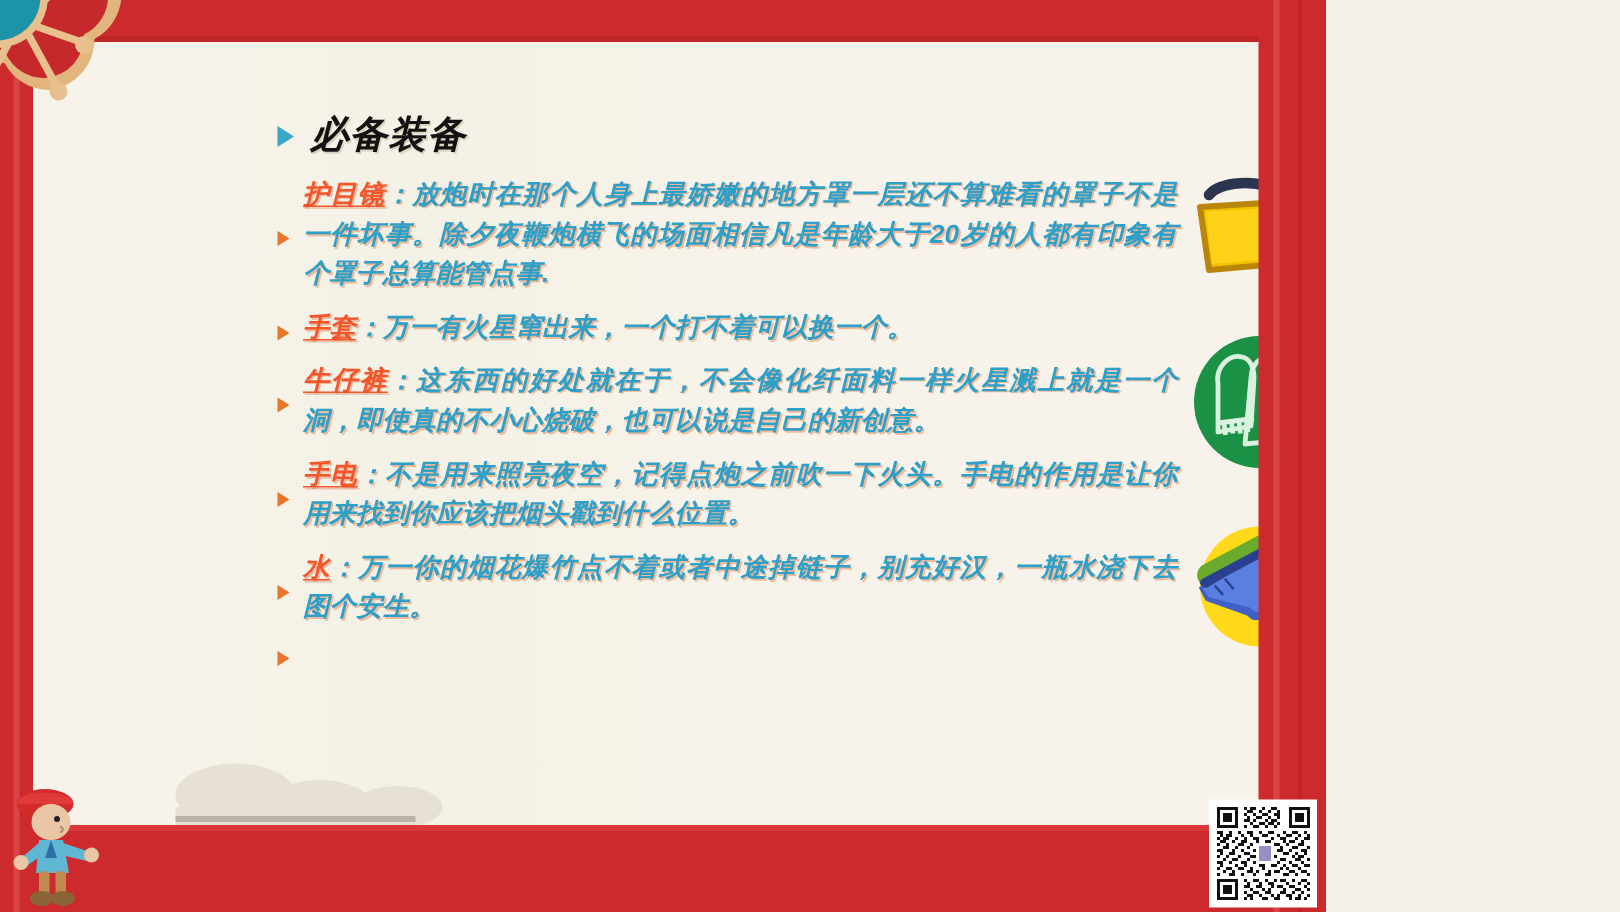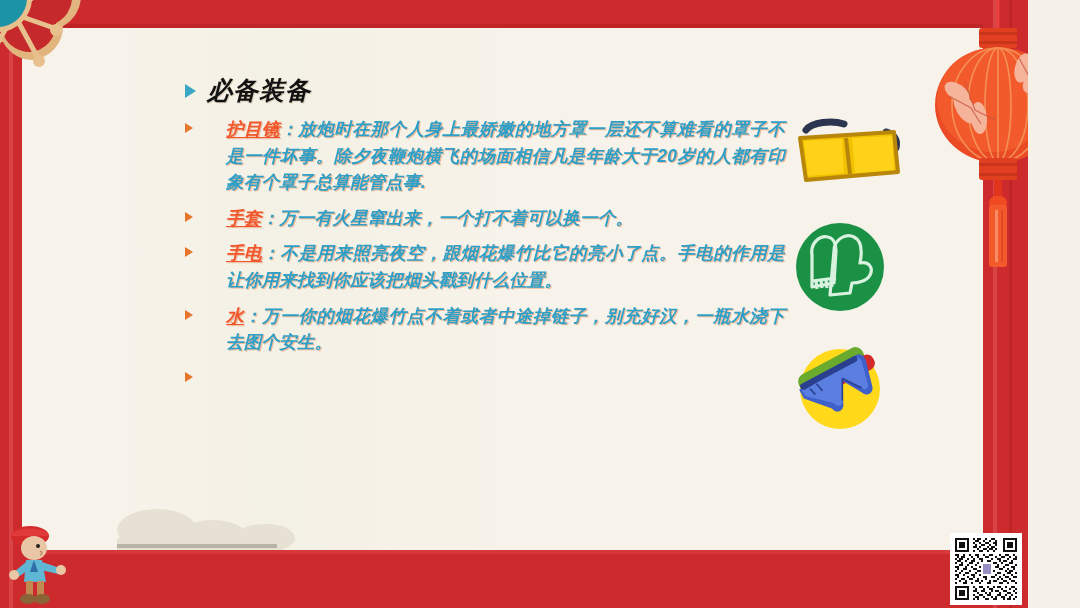--- a/index.html
+++ b/index.html
@@ -1,21 +1,21 @@
 <!DOCTYPE html>
 <html><head>
 <meta charset="utf-8">
 <style>
   html,body{margin:0;padding:0;}
   body{
     width:1080px;height:608px;overflow:hidden;
     font-family:"Liberation Sans","DejaVu Sans",sans-serif;
     background:#f5f1e8;
   }
-  #slide{position:relative;width:1028px;height:608px;overflow:hidden;background:#f6f2e9;}
+  #slide{position:relative;width:884px;height:608px;overflow:hidden;background:#f6f2e9;}
 
   
   .frame-top{position:absolute;left:0;top:0;width:1080px;height:28px;background:#cc2a2c;z-index:5;}
   .frame-top:after{content:"";position:absolute;left:0;bottom:0;width:100%;height:4px;background:#bf2426;}
   .frame-bottom{position:absolute;left:0;bottom:0;width:1080px;height:58px;background:#cc2a2c;z-index:5;}
   .frame-bottom:before{content:"";position:absolute;left:0;top:0;width:100%;height:4px;background:#d8383a;}
   .frame-left{position:absolute;left:0;top:0;width:22px;height:608px;background:#cc2a2c;z-index:6;}
   .frame-left .stripe{position:absolute;left:9px;top:0;width:4px;height:100%;background:#d94446;}
   .frame-right{position:absolute;right:0;top:0;width:45px;height:608px;background:#cc2a2c;z-index:6;}
   .frame-right .stripe{position:absolute;left:10px;top:0;width:4px;height:100%;background:#d94446;}
@@ -45,21 +45,21 @@
   .content{position:absolute;left:185px;top:78px;width:600px;z-index:4;}
 
   .title-row{display:flex;align-items:center;gap:11px;margin-bottom:13px;}
   .tri-big{width:0;height:0;border-left:11px solid #3aa8c4;border-top:7px solid transparent;border-bottom:7px solid transparent;flex:none;}
   .title-txt{
     font-size:25px;font-weight:bold;font-style:italic;color:#121212;
     letter-spacing:1px;line-height:1;
     text-shadow:1px 1px 0 rgba(190,170,140,.45);
   }
 
-  .item{display:flex;align-items:flex-start;margin-bottom:9px;gap:24px;}
+  .item{display:flex;align-items:center;margin-bottom:9px;}
   .tri-small{width:0;height:0;border-left:8px solid #e8762a;border-top:5px solid transparent;border-bottom:5px solid transparent;flex:none;margin-top:7px;margin-right:9px;}
   .item-body{
     font-size:17.5px;font-weight:bold;font-style:italic;
     line-height:1.52;
     color:#2e9fc6;
     text-shadow:1.2px 1.2px 0 rgba(232,120,60,.45);
     letter-spacing:.2px;
     text-align:justify;
   }
   .hw{color:#f2562a;text-decoration:underline;text-underline-offset:2px;text-shadow:1.2px 1.2px 0 rgba(214,90,40,.35);}
@@ -174,21 +174,25 @@
         <div class="item">
           <div class="tri-small"></div>
           <div class="item-body"><span class="hw">护目镜</span><span>：</span><span>放炮时在那个人身上最娇嫩的地方罩一层还不算难看的罩子不是一件坏事。除夕夜鞭炮横飞的场面相信凡是年龄大于20岁的人都有印象有个罩子总算能管点事.</span></div>
         </div>
         <div class="item">
           <div class="tri-small"></div>
           <div class="item-body"><span class="hw">手套</span><span>：</span><span>万一有火星窜出来，一个打不着可以换一个。</span></div>
         </div>
         <div class="item">
           <div class="tri-small"></div>
-          <div class="item-body"><span class="hw">手电</span><span>：</span><span>不是用来照亮夜空，跟烟花爆竹比它的亮小了点。手电的作用是让你用来找到你应该把烟头戳到什么位置。</span></div>
+          <div class="item-body"><span class="hw">牛仔裤</span><span>：</span><span>这东西的好处就在于，不会像化纤面料一样火星溅上就是一个洞，即使真的不小心烧破，也可以说是自己的新创意。</span></div>
+        </div>
+        <div class="item">
+          <div class="tri-small"></div>
+          <div class="item-body"><span class="hw">手电</span><span>：</span><span>不是用来照亮夜空，记得点炮之前吹一下火头。手电的作用是让你用来找到你应该把烟头戳到什么位置。</span></div>
         </div>
         <div class="item">
           <div class="tri-small"></div>
           <div class="item-body"><span class="hw">水</span><span>：</span><span>万一你的烟花爆竹点不着或者中途掉链子，别充好汉，一瓶水浇下去图个安生。</span></div>
         </div>
         <div class="item">
           <div class="tri-small"></div>
         </div>
       </div>
   </div>

